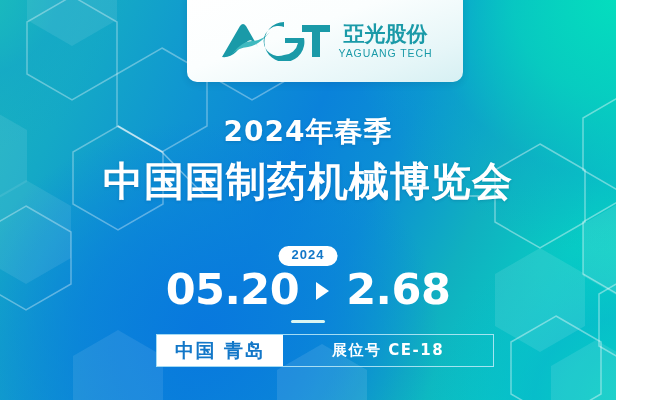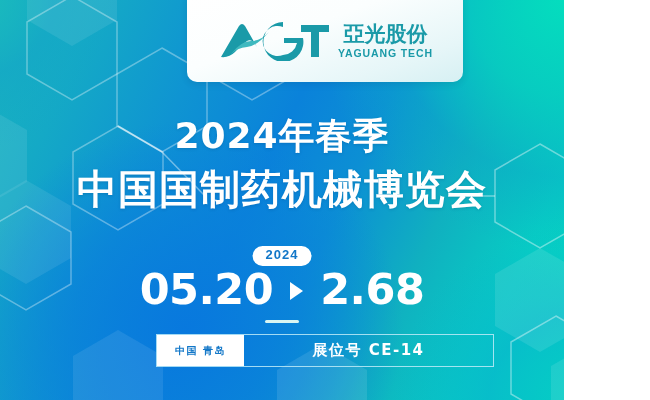--- a/index.html
+++ b/index.html
@@ -6,21 +6,21 @@
     margin: 0;
     padding: 0;
     background: #ffffff;
   }
   body {
     font-family: "Liberation Sans", "DejaVu Sans", sans-serif;
   }
 
   .banner {
     position: relative;
-    width: 564px;
+    width: 616px;
     height: 400px;
     overflow: hidden;
     background: #0a86da;
   }
 
   
   .bg-base {
     position: absolute;
     inset: 0;
     background: linear-gradient(115deg,
@@ -105,38 +105,38 @@
     font-family: "DejaVu Sans", "Liberation Sans", sans-serif;
     font-size: 21px;
     font-weight: bold;
     color: #1a9aa8;
     letter-spacing: 0px;
     white-space: nowrap;
   }
   .logo-en {
     font-family: "Liberation Sans", sans-serif;
     font-size: 10.5px;
-    font-weight: bold;
+    font-weight: normal;
     color: #1a9aa8;
     letter-spacing: 0.9px;
     margin-top: 3px;
     white-space: nowrap;
   }
 
   
   .headline {
     position: absolute;
     left: 0;
     right: 0;
     top: 118px;
     text-align: center;
   }
   .headline-l1 {
     font-family: "DejaVu Sans", "Liberation Sans", sans-serif;
-    font-size: 36px;
+    font-size: 28px;
     font-weight: bold;
     color: #ffffff;
     letter-spacing: 1px;
     line-height: 1.02;
     text-shadow: 0 1px 3px rgba(0,60,110,0.22);
   }
   .headline-l2 {
     font-family: "DejaVu Sans", "Liberation Sans", sans-serif;
     font-size: 40px;
     font-weight: bold;
@@ -215,21 +215,21 @@
     align-items: stretch;
     overflow: hidden;
   }
   .bar-left {
     background: #ffffff;
     display: flex;
     align-items: center;
     justify-content: center;
     padding: 8px 18px;
     font-family: "DejaVu Sans", "Liberation Sans", sans-serif;
-    font-size: 10px;
+    font-size: 19px;
     font-weight: bold;
     color: #1277c8;
     letter-spacing: 1.5px;
     white-space: nowrap;
   }
   .bar-right {
     flex: 1;
     display: flex;
     align-items: center;
     justify-content: center;
@@ -326,16 +326,16 @@
 
   <div class="date-row">
     <span class="date-text">05.20</span>
     <span class="date-arrow"></span>
     <span class="date-text">2.68</span>
   </div>
   <div class="date-underline"></div>
 
   <div class="bottom-bar">
     <div class="bar-left">中国 青岛</div>
-    <div class="bar-right">展位号 CE-14</div>
+    <div class="bar-right">展位号 CE-18</div>
   </div>
 
 </div>
 
 </body></html>

